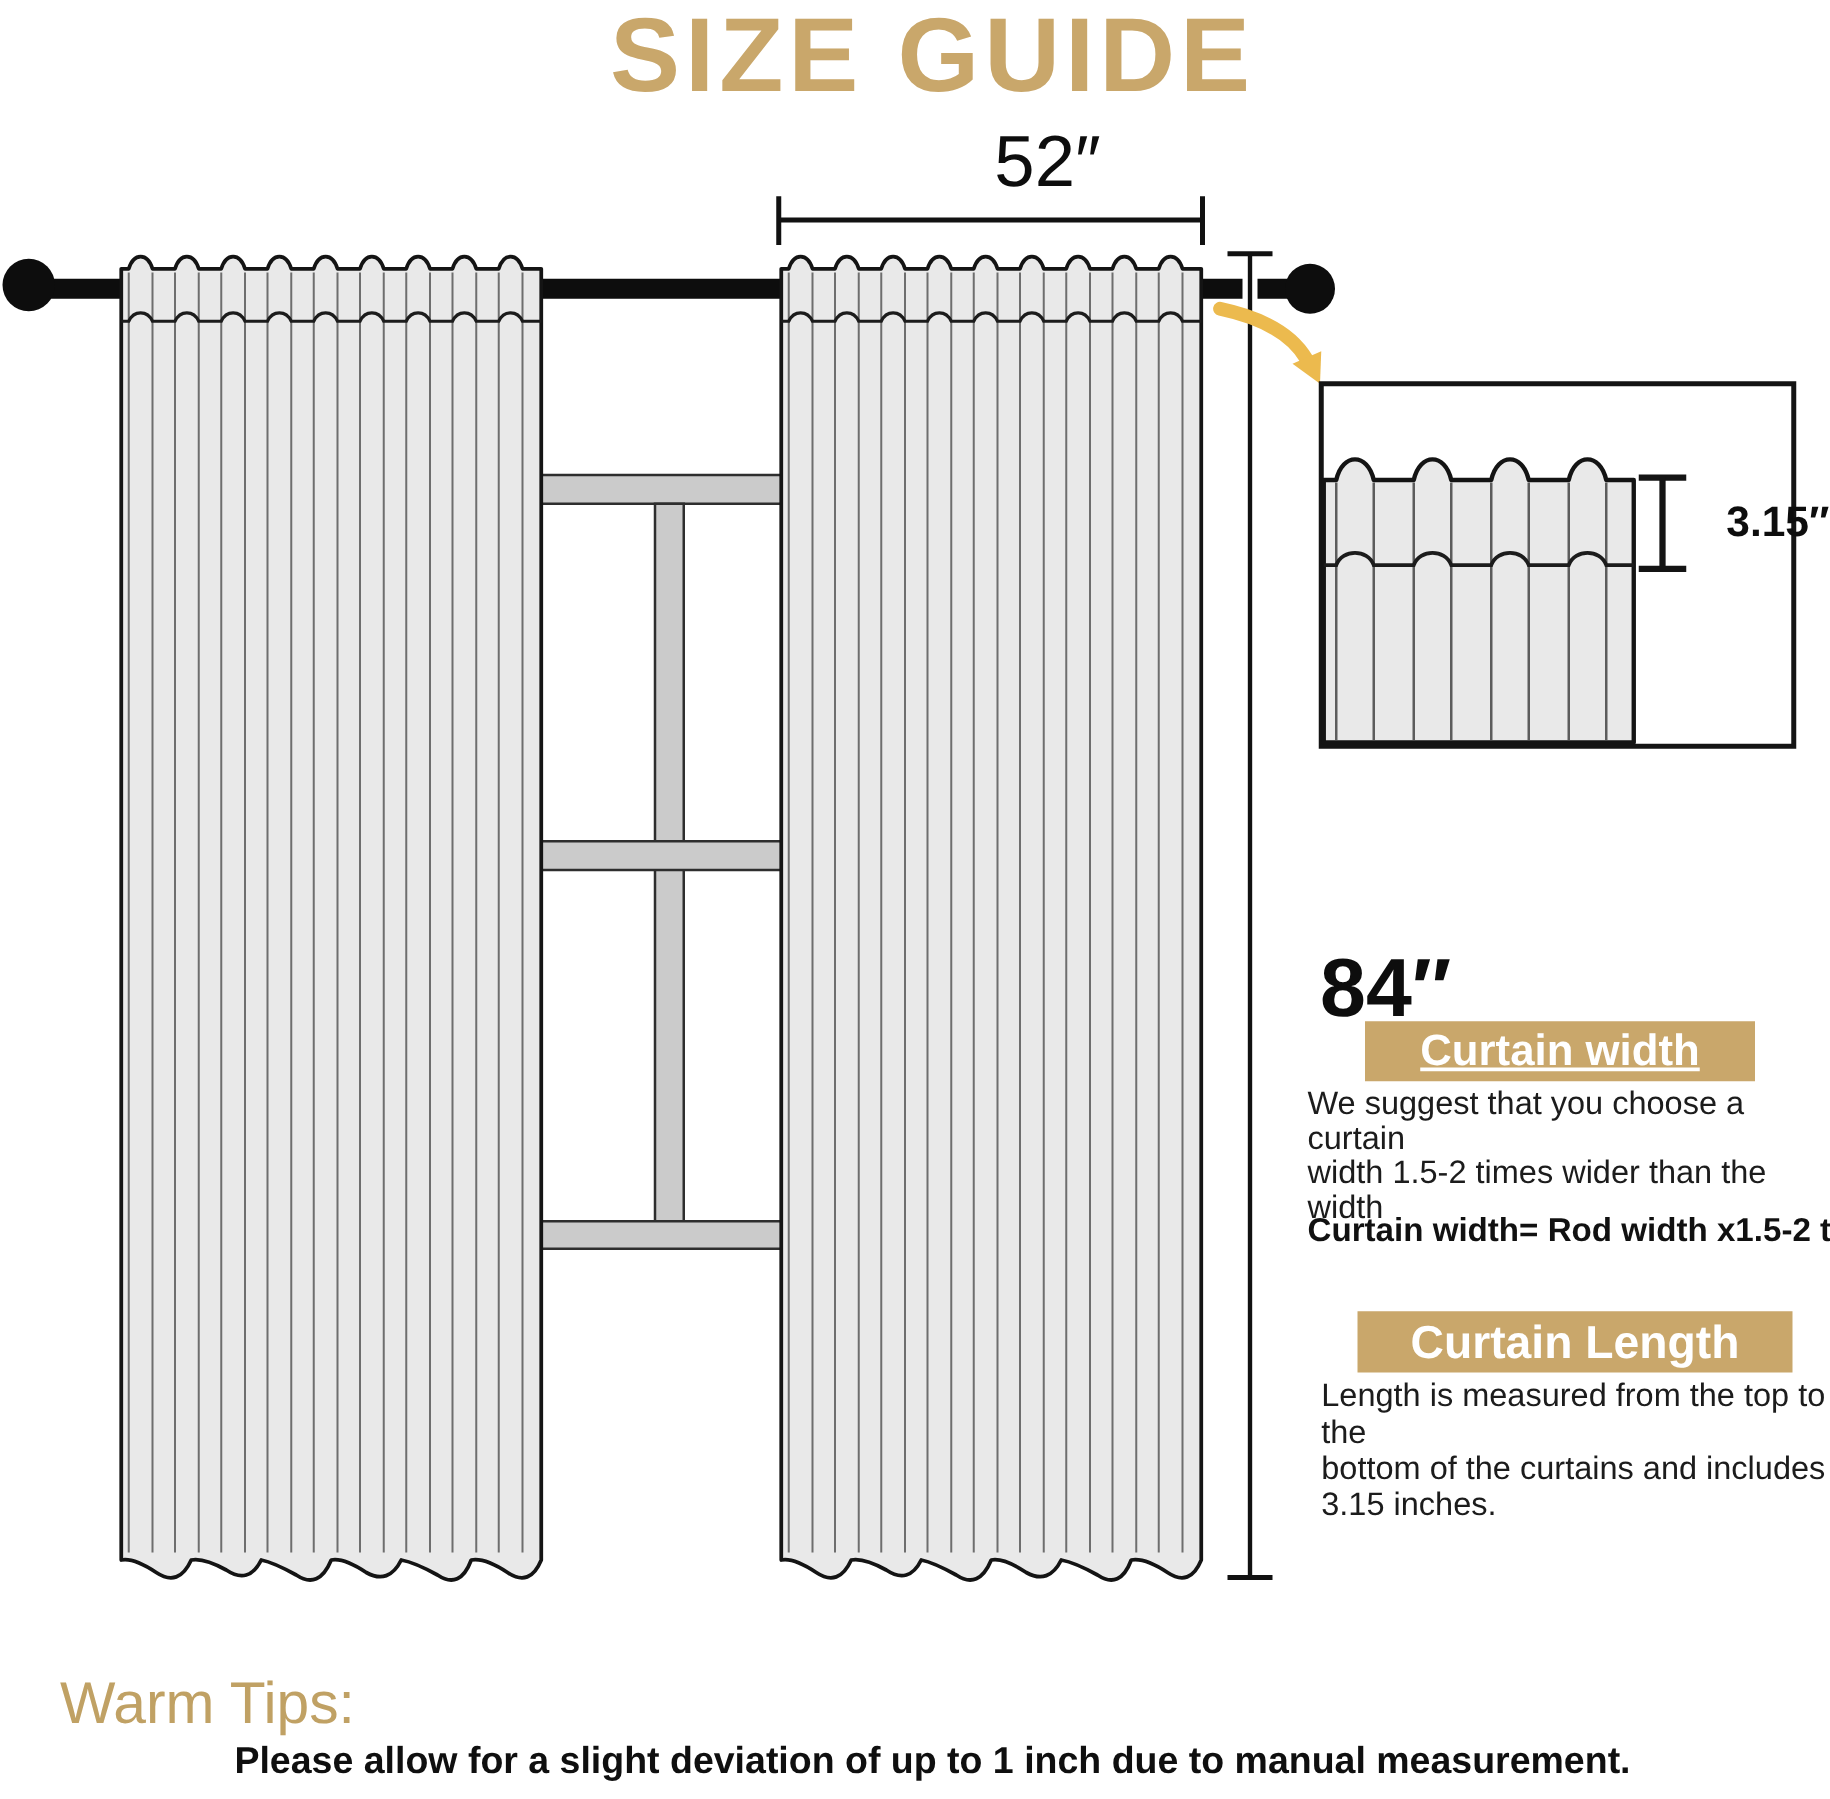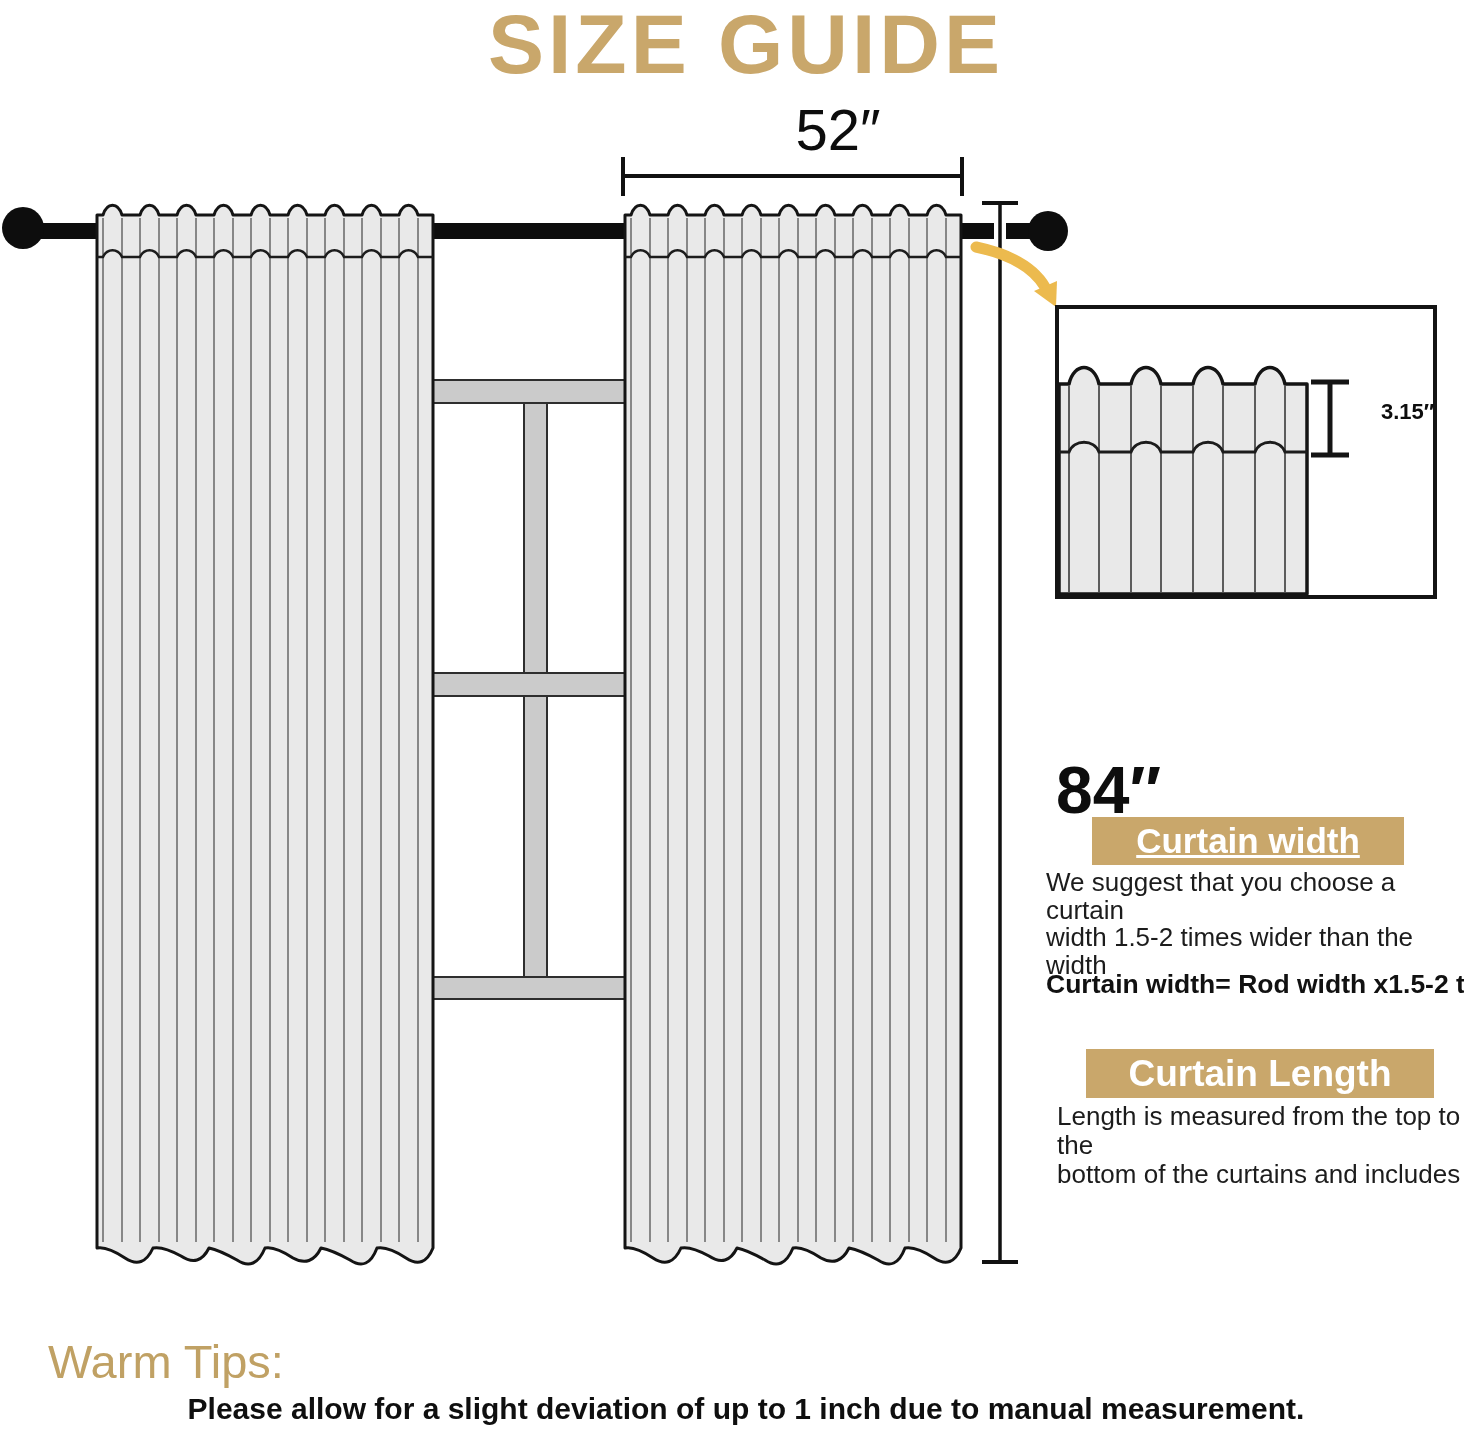--- a/index.html
+++ b/index.html
@@ -4,21 +4,21 @@
 <style>
   html,body{margin:0;padding:0;background:#ffffff;}
   .page{position:relative;width:1464px;height:1439px;background:#fff;overflow:hidden;
         font-family:"Liberation Sans","DejaVu Sans",sans-serif;color:#1c1c1c;}
   .abs{position:absolute;margin-left:28px;}
   .title{top:2px;left:0;right:0;text-align:center;font-size:84px;line-height:1;
          font-weight:800;letter-spacing:4px;color:#c9a76b;}
   .label-52{top:96px;left:700px;width:220px;text-align:center;
             font-size:58px;font-weight:400;color:#0d0d0d;}
   .label-84{top:752px;left:1028px;font-size:66px;font-weight:800;color:#0d0d0d;}
-  .label-315{top:399px;left:1353px;font-size:22px;font-weight:700;color:#0d0d0d;}
+  .label-315{top:399px;left:1353px;font-size:34px;font-weight:700;color:#0d0d0d;}
   .band{background:#c9a76b;color:#ffffff;text-align:center;font-weight:700;}
   .band-width{top:817px;left:1064px;width:312px;height:48px;line-height:48px;font-size:35px;text-decoration:underline;}
   .band-length{top:1049px;left:1058px;width:348px;height:49px;line-height:49px;font-size:37px;}
   .para{font-size:26px;color:#1c1c1c;}
   .para-width{top:869px;left:1018px;line-height:27.5px;}
   .para-length{top:1102px;left:1029px;line-height:29px;}
   .formula{top:969px;left:1018px;font-size:26.5px;font-weight:700;white-space:nowrap;color:#111;}
   .warm-heading{top:1334px;left:20px;font-size:47px;color:#c0a164;}
   .warm-text{top:1392px;left:0;right:0;text-align:center;font-size:30px;font-weight:700;color:#0f0f0f;}
   svg{position:absolute;top:0;left:0;}
@@ -150,18 +150,19 @@
   <div class="abs para para-width">
     <div>We suggest that you choose a curtain</div>
     <div>width 1.5-2 times wider than the width</div>
   </div>
   <div class="abs formula">Curtain width= Rod width x1.5-2 times</div>
 
   <div class="abs band band-length">Curtain Length</div>
   <div class="abs para para-length">
     <div>Length is measured from the top to the</div>
     <div>bottom of the curtains and includes</div>
+    <div>3.15 inches.</div>
   </div>
 
   <div class="abs warm-heading">Warm Tips:</div>
   <div class="abs warm-text">Please allow for a slight deviation of up to 1 inch due to manual measurement.</div>
 
 </div>
 
 </body></html>

